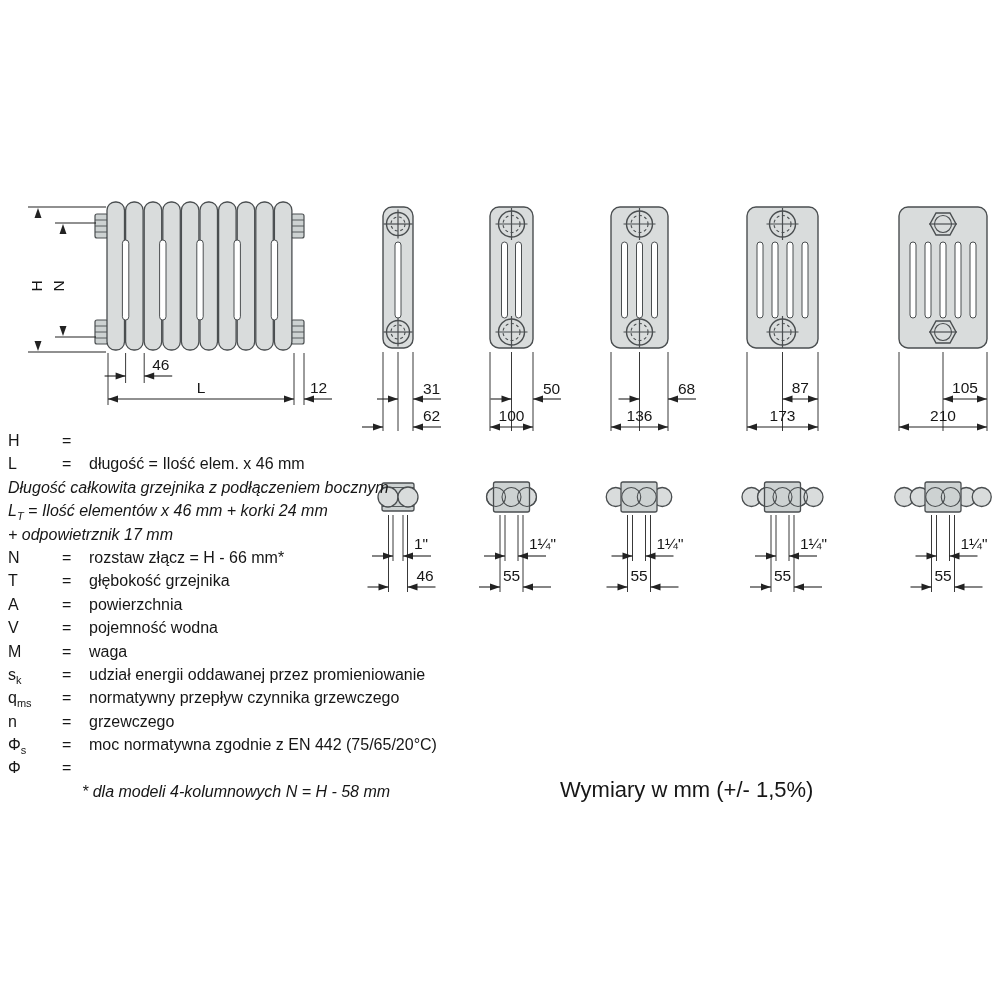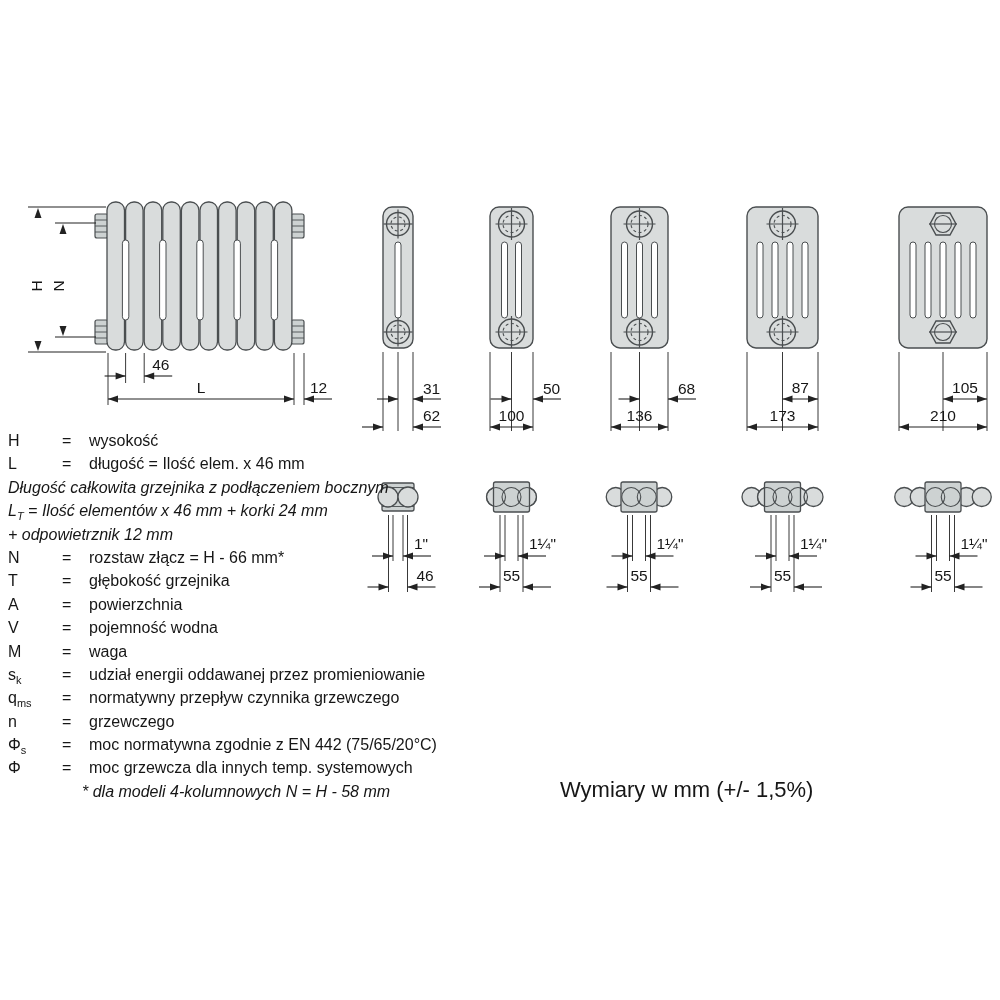--- a/index.html
+++ b/index.html
@@ -345,31 +345,31 @@
         <line x1="910.5" y1="587" x2="931.5" y2="587" stroke="#222222" stroke-width="1.1"></line>
         <polygon points="931.5,587 921.5,583.6 921.5,590.4" fill="#222222"></polygon>
         <line x1="954.5" y1="587" x2="982.5" y2="587" stroke="#222222" stroke-width="1.1"></line>
         <polygon points="954.5,587 964.5,583.6 964.5,590.4" fill="#222222"></polygon>
         <text x="943" y="581" text-anchor="middle">55</text>
       </g>
     </g>
   </svg>
 
 <div class="legend">
-  <div class="lrow"><span class="sym"><span>H</span><sub></sub></span><span class="eq">=</span><span class="txt">wysokość</span></div>
+  <div class="lrow"><span class="sym"><span>H</span><sub></sub></span><span class="eq">=</span></div>
   <div class="lrow"><span class="sym"><span>L</span><sub></sub></span><span class="eq">=</span><span class="txt">długość = Ilość elem. x 46 mm</span></div>
   <div class="lrow full"><span></span><sub></sub><span>Długość całkowita grzejnika z podłączeniem bocznym</span></div>
   <div class="lrow full"><span>L</span><sub>T</sub><span> = Ilość elementów x 46 mm + korki 24 mm</span></div>
-  <div class="lrow full"><span></span><sub></sub><span>+ odpowietrznik 12 mm</span></div>
+  <div class="lrow full"><span></span><sub></sub><span>+ odpowietrznik 17 mm</span></div>
   <div class="lrow"><span class="sym"><span>N</span><sub></sub></span><span class="eq">=</span><span class="txt">rozstaw złącz = H - 66 mm*</span></div>
   <div class="lrow"><span class="sym"><span>T</span><sub></sub></span><span class="eq">=</span><span class="txt">głębokość grzejnika</span></div>
   <div class="lrow"><span class="sym"><span>A</span><sub></sub></span><span class="eq">=</span><span class="txt">powierzchnia</span></div>
   <div class="lrow"><span class="sym"><span>V</span><sub></sub></span><span class="eq">=</span><span class="txt">pojemność wodna</span></div>
   <div class="lrow"><span class="sym"><span>M</span><sub></sub></span><span class="eq">=</span><span class="txt">waga</span></div>
   <div class="lrow"><span class="sym"><span>s</span><sub>k</sub></span><span class="eq">=</span><span class="txt">udział energii oddawanej przez promieniowanie</span></div>
   <div class="lrow"><span class="sym"><span>q</span><sub>ms</sub></span><span class="eq">=</span><span class="txt">normatywny przepływ czynnika grzewczego</span></div>
   <div class="lrow"><span class="sym"><span>n</span><sub></sub></span><span class="eq">=</span><span class="txt">grzewczego</span></div>
   <div class="lrow"><span class="sym"><span>Φ</span><sub>s</sub></span><span class="eq">=</span><span class="txt">moc normatywna zgodnie z EN 442 (75/65/20°C)</span></div>
-  <div class="lrow"><span class="sym"><span>Φ</span><sub></sub></span><span class="eq">=</span><span class="txt">moc grzewcza dla innych temp. systemowych</span></div>
+  <div class="lrow"><span class="sym"><span>Φ</span><sub></sub></span><span class="eq">=</span></div>
   <div class="lrow full indent"><span></span><sub></sub><span>* dla modeli 4-kolumnowych N = H - 58 mm</span></div>
 </div>
 
 <div class="note">Wymiary w mm (+/- 1,5%)</div>
 
 </body></html>

